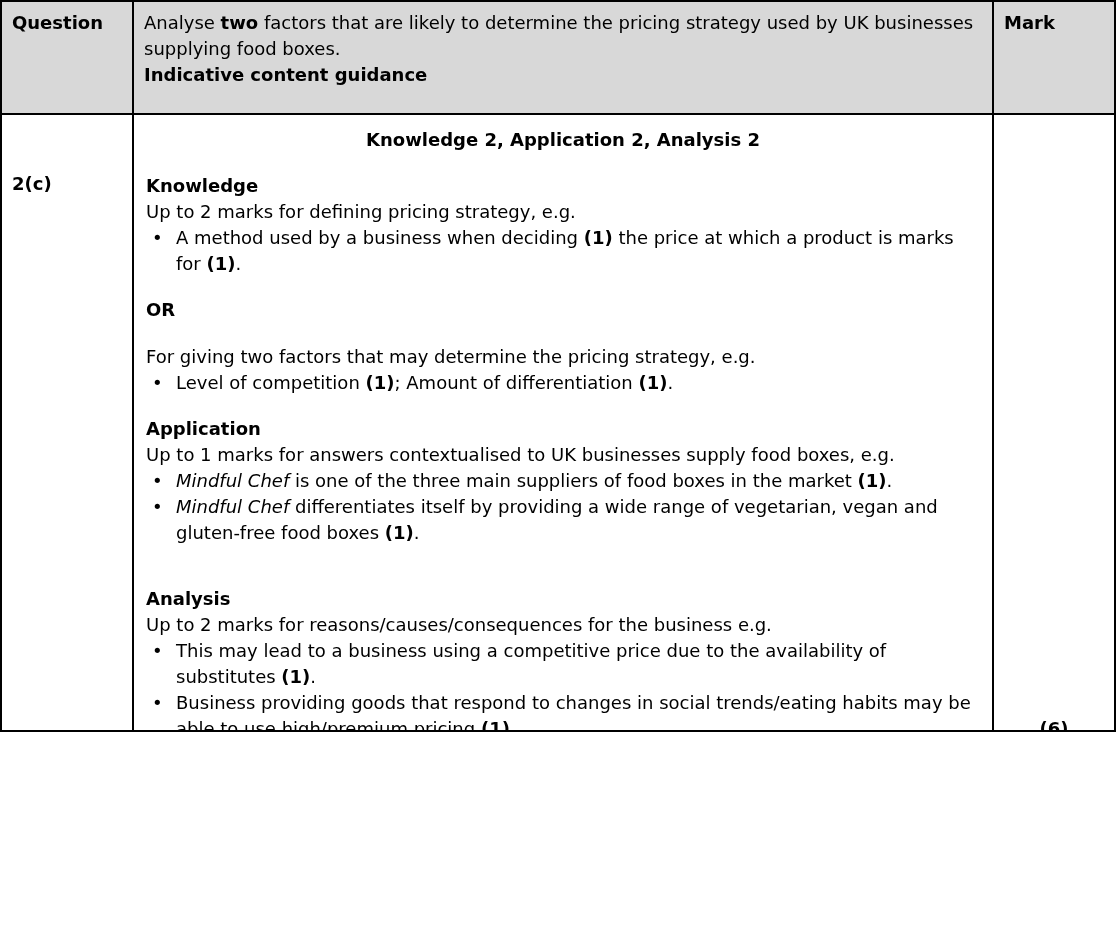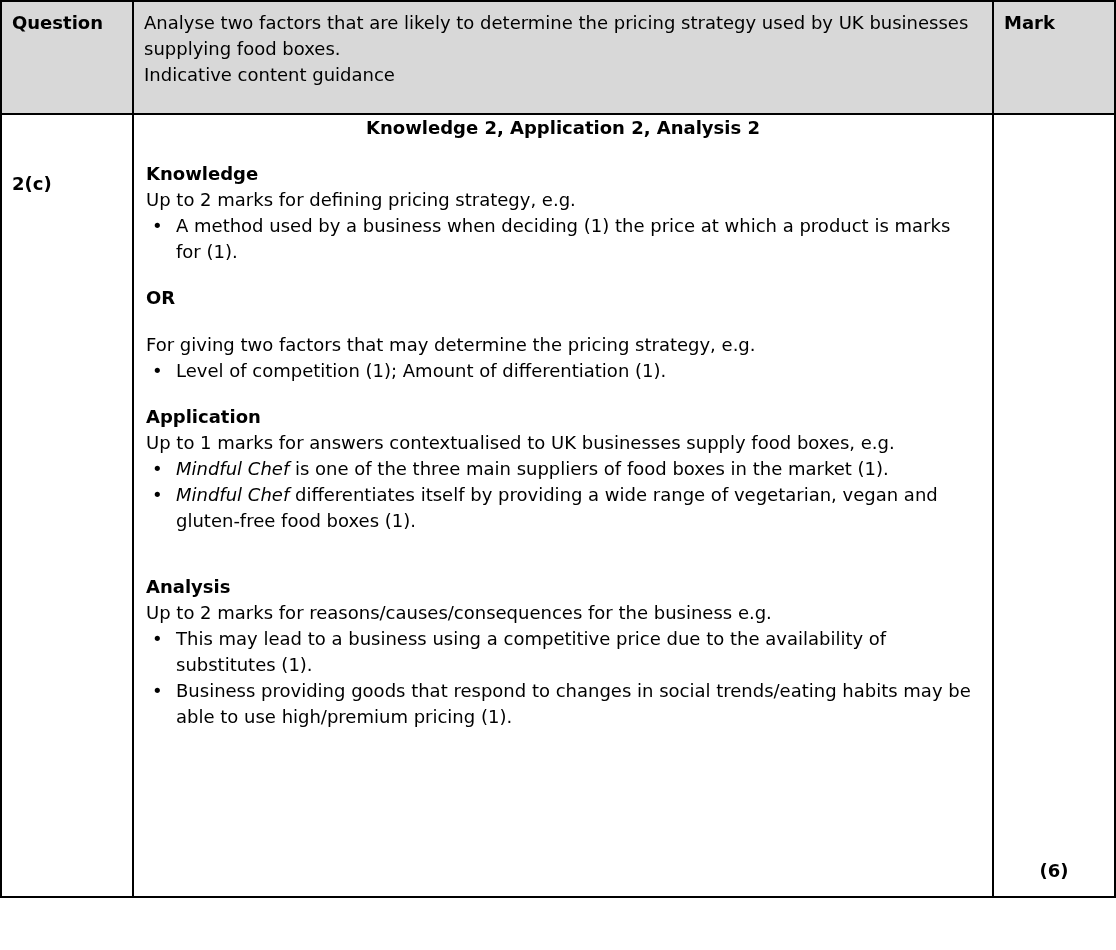--- a/index.html
+++ b/index.html
@@ -10,21 +10,21 @@
   body {
     width: 1116px;
     height: 950px;
     font-family: "DejaVu Sans", "Liberation Sans", sans-serif;
     font-size: 18px;
     line-height: 26px;
     color: #000000;
   }
   .mark-table {
     width: 1116px;
-    height: 898px;
+    height: 732px;
     box-sizing: border-box;
     border: 2px solid #000000;
     display: flex;
     flex-direction: column;
     overflow: hidden;
   }
   .row {
     display: grid;
     grid-template-columns: 130px 1fr 122px;
   }
@@ -36,25 +36,25 @@
     flex: 1;
   }
   .cell {
     box-sizing: border-box;
     padding: 8px 10px;
   }
   .row .cell + .cell {
     border-left: 2px solid #000000;
   }
   .content-cell {
-    padding: 0 12px;
+    padding: 12px 12px;
   }
   .hdr-label { font-weight: bold; }
   .qnum { font-weight: bold; margin-top: 48px; }
-  .b { font-weight: normal; }
+  .b { font-weight: bold; }
   .i { font-style: italic; }
   .center-heading {
     text-align: center;
     font-weight: bold;
   }
   .section-title {
     font-weight: bold;
     margin-top: 20px;
   }
   .gap-top { margin-top: 21px; }

